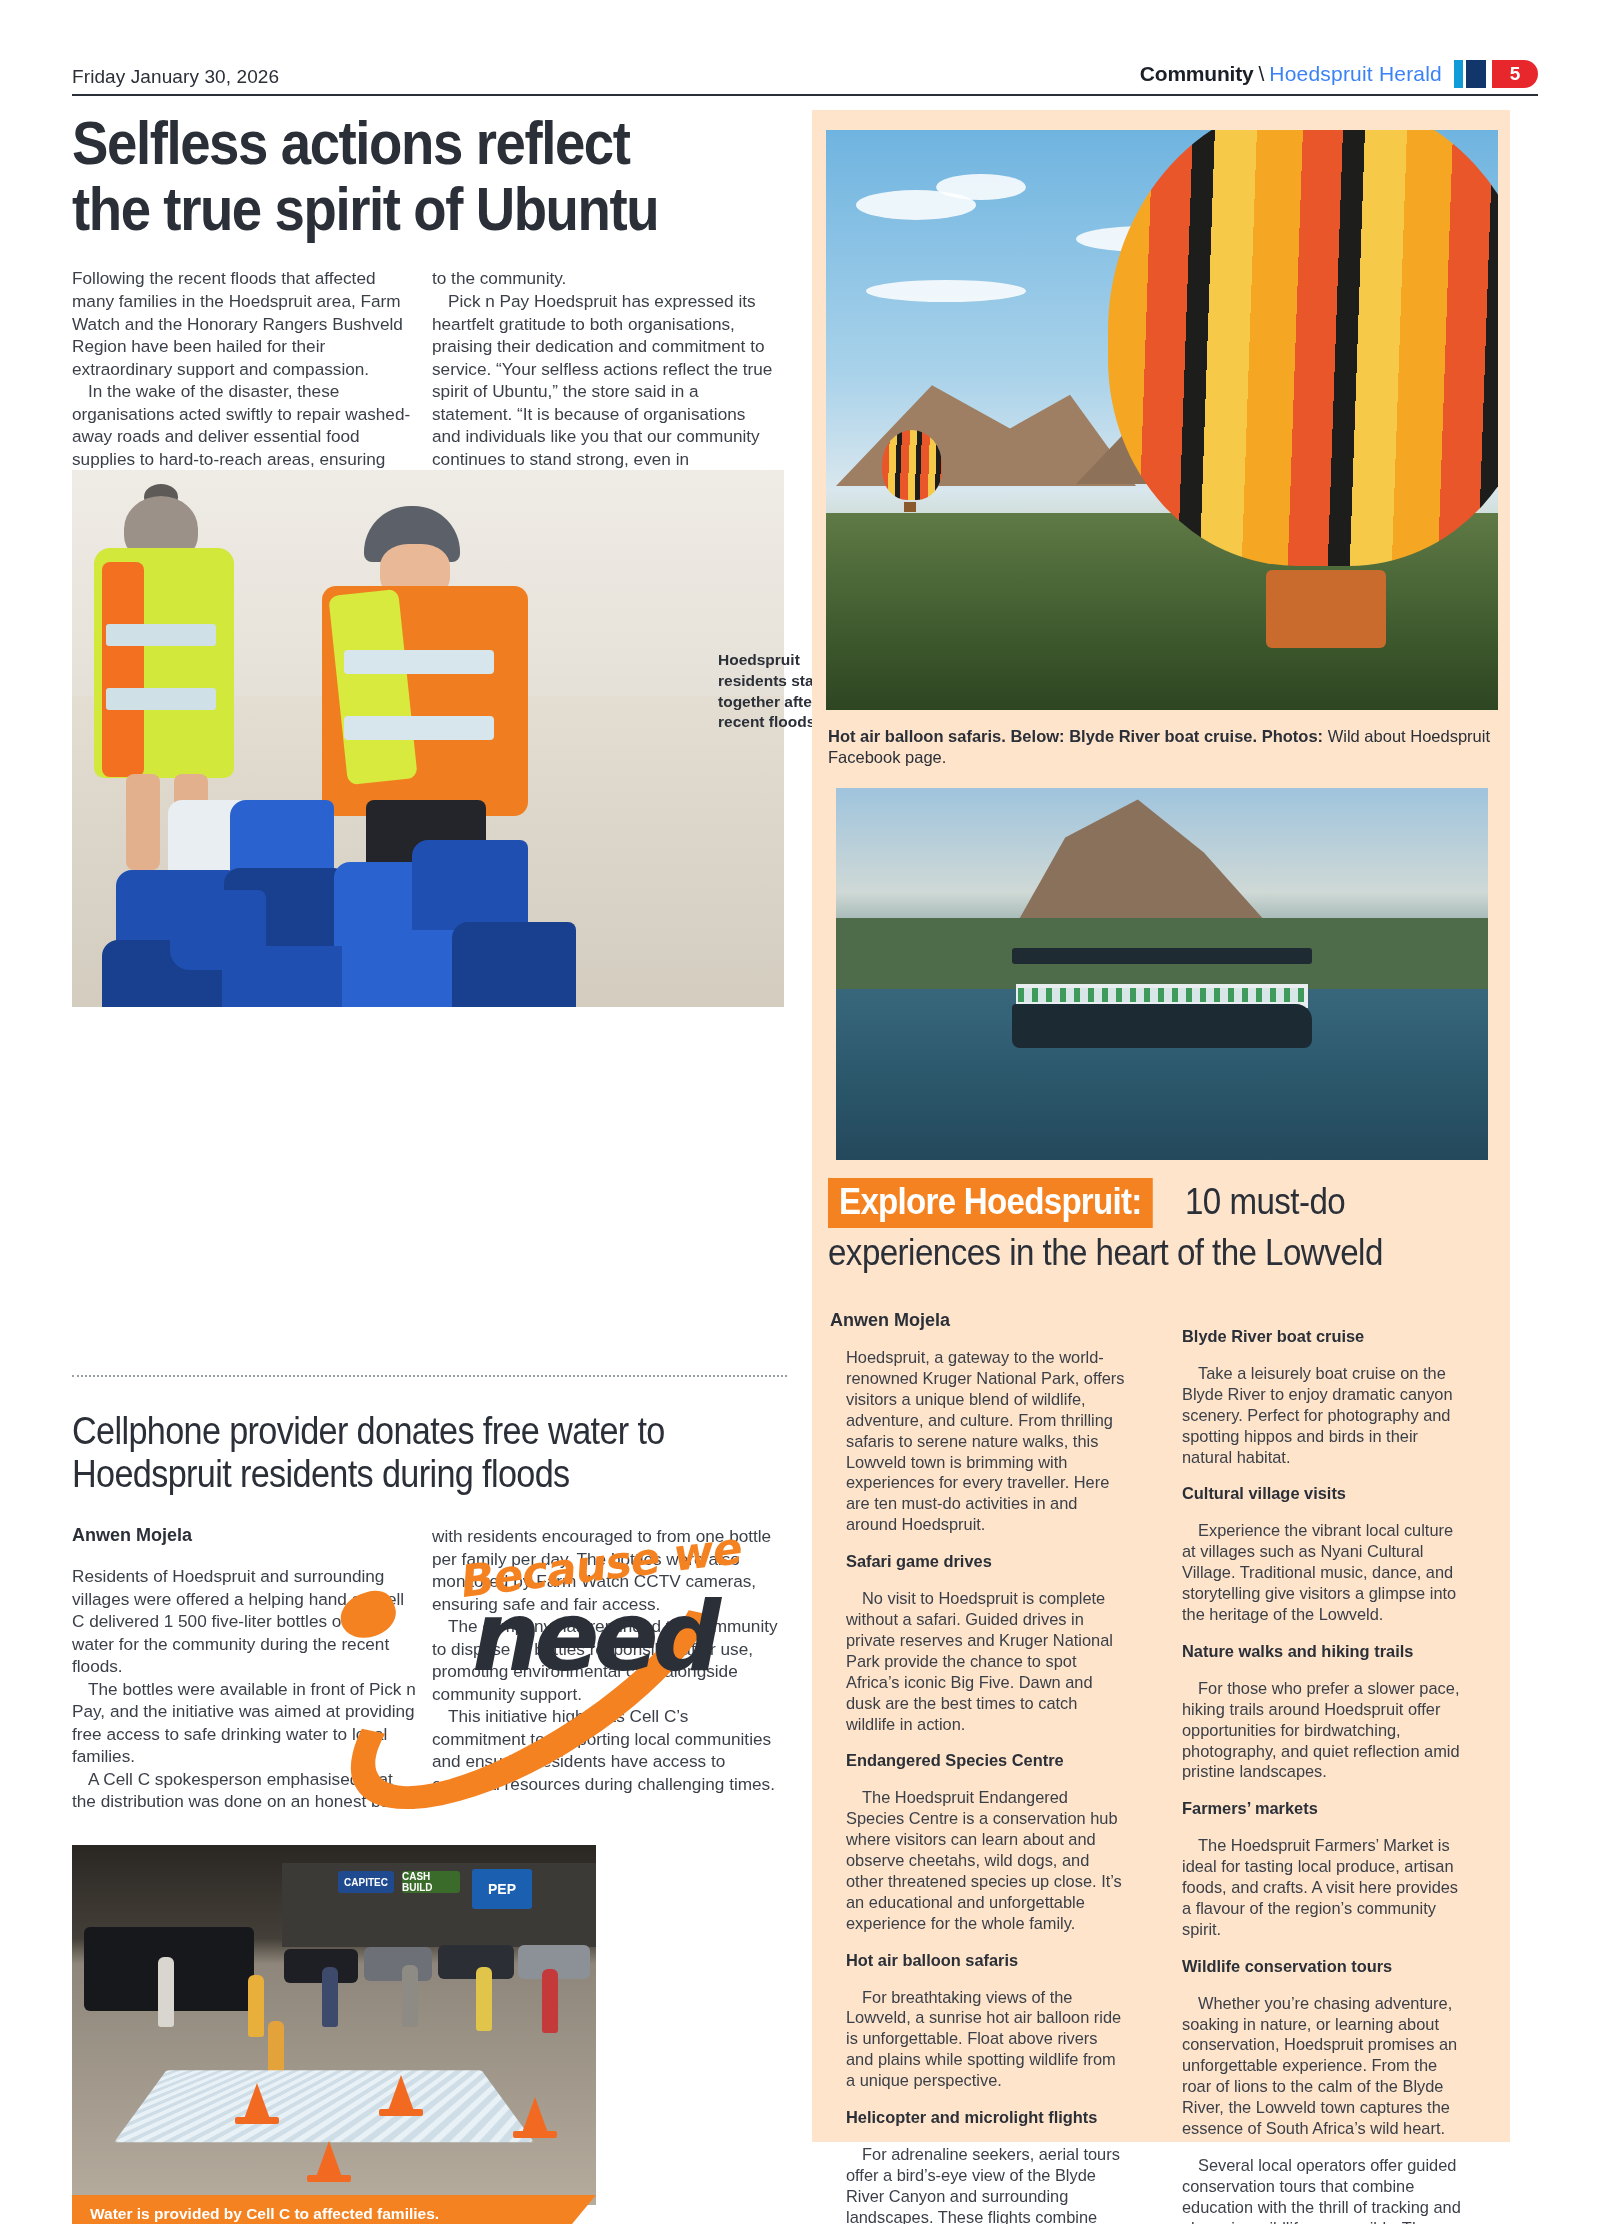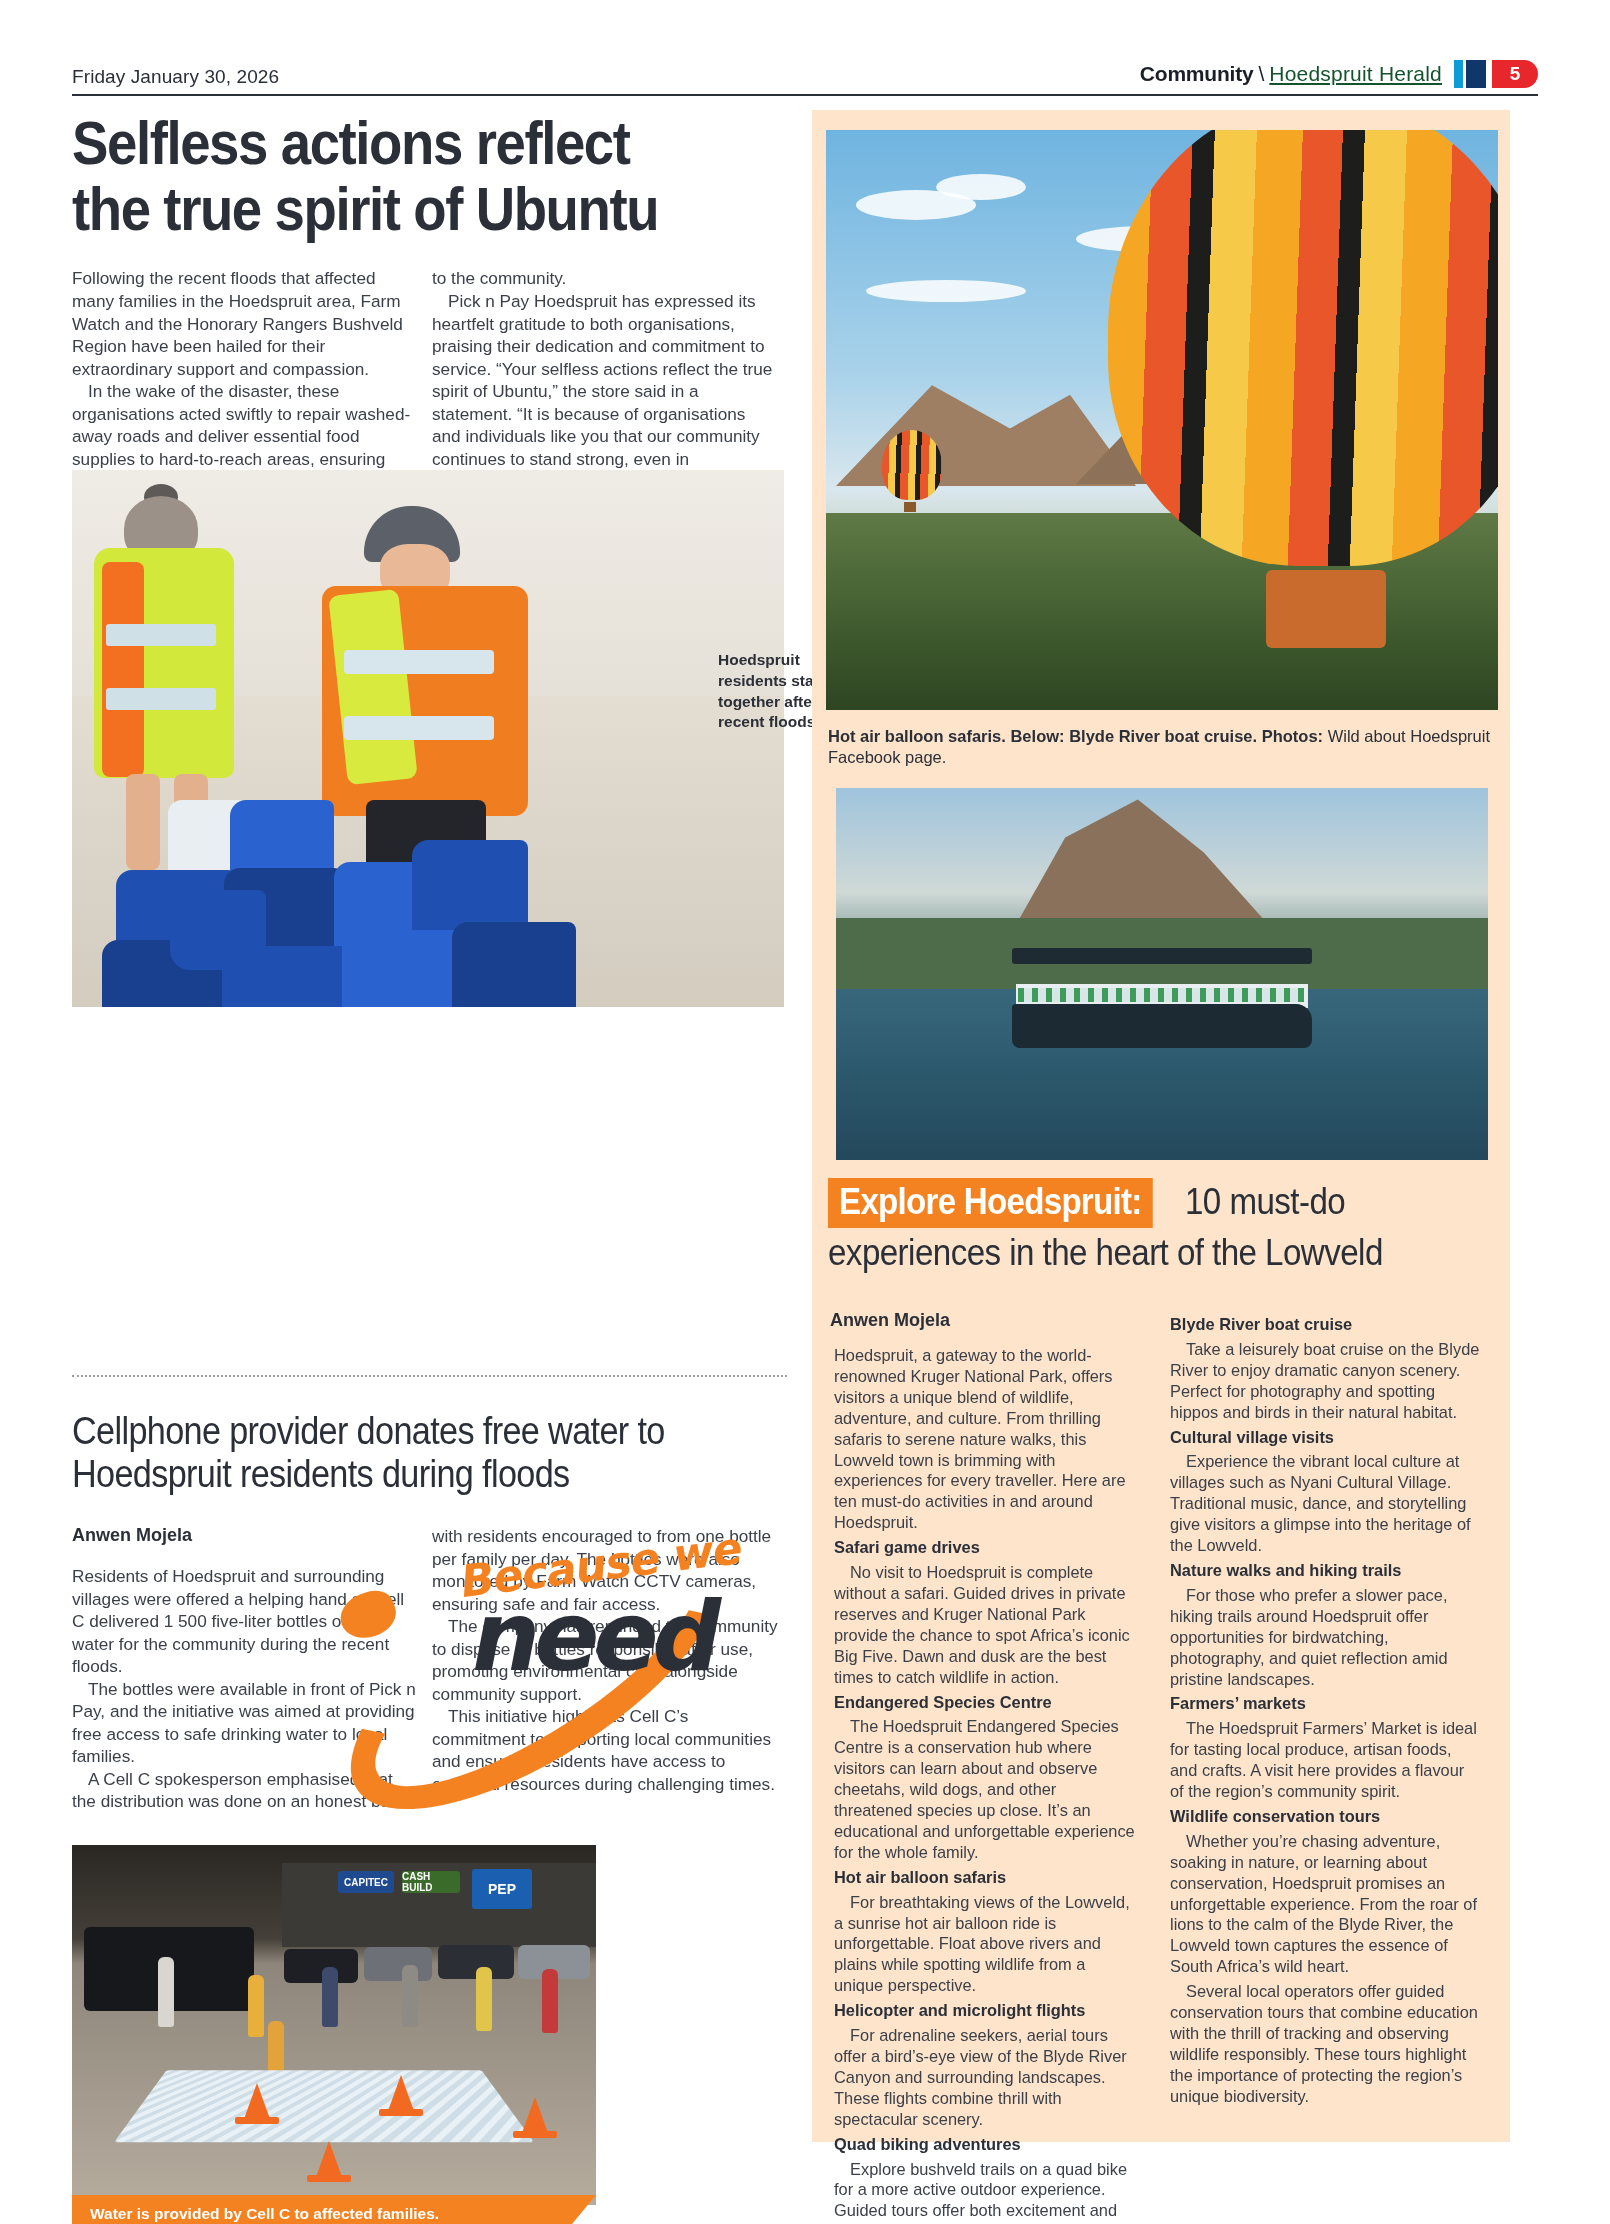--- a/index.html
+++ b/index.html
@@ -14,21 +14,21 @@
   
   .masthead {
     position: absolute; left: 72px; top: 48px; width: 1466px; height: 48px;
     display: flex; align-items: flex-end; justify-content: space-between;
     border-bottom: 2px solid #2b2f38; padding-bottom: 6px;
   }
   .masthead-date { font-size: 19px; color: #2b2f38; letter-spacing: .1px; }
   .masthead-right { display: flex; align-items: center; gap: 0px; }
   .mh-section { font-size: 21px; font-weight: bold; color: #1b1f27; letter-spacing: -.2px; }
   .mh-slash { font-size: 21px; color: #1b1f27; margin: 0 5px; font-weight: 300; }
-  .mh-title { font-size: 21px; color: #14532d; letter-spacing: .2px; text-decoration: underline; }
+  .mh-title { font-size: 21px; color: #3b82f6; letter-spacing: .2px; }
   .mh-bars { display: flex; align-items: stretch; height: 28px; margin-left: 12px; }
   .mh-bar-cyan { width: 9px; background: #0f9bd7; }
   .mh-bar-navy { width: 20px; background: #11366b; margin-left: 3px; }
   .mh-page {
     margin-left: 6px; min-width: 46px; height: 28px; background: #e8272c;
     border-radius: 0 14px 14px 0;
     color: #fff; font-size: 19px; font-weight: bold;
     display: flex; align-items: center; justify-content: center;
   }
 
@@ -175,21 +175,21 @@
     padding:3px 12px 5px 12px;
     transform: scaleX(0.92); transform-origin:left center;
   }
   .eh-rest { font-size:36px; color:#2b2f38; letter-spacing:-0.6px; transform: scaleX(0.92); display:inline-block; transform-origin:left center;}
   .eh-line2 { font-size:36px; color:#2b2f38; letter-spacing:-0.6px; margin-top:4px; transform: scaleX(0.92); transform-origin:left top; width:730px; }
 
   .explore-cols { position:absolute; left:18px; top:1200px; width:668px; }
   .ec-a { position:absolute; left:0; top:0; width:312px; }
   .ec-b { position:absolute; left:336px; top:0; width:320px; }
   .ec-body { font-size:16.4px; line-height:1.275; color:#3a3f48; }
-  .ec-body p { margin:4px; }
+  .ec-body p { margin:16px; }
   .ec-sub { font-weight:bold; color:#2b2f38; }
   .ec-byline { font-size:18px; font-weight:bold; color:#2b2f38; margin-bottom:14px; }
 </style>
 </head>
 <body>
 
 <div class="page">
 
   <div class="masthead">
     <div class="masthead-date">Friday January 30, 2026</div>

